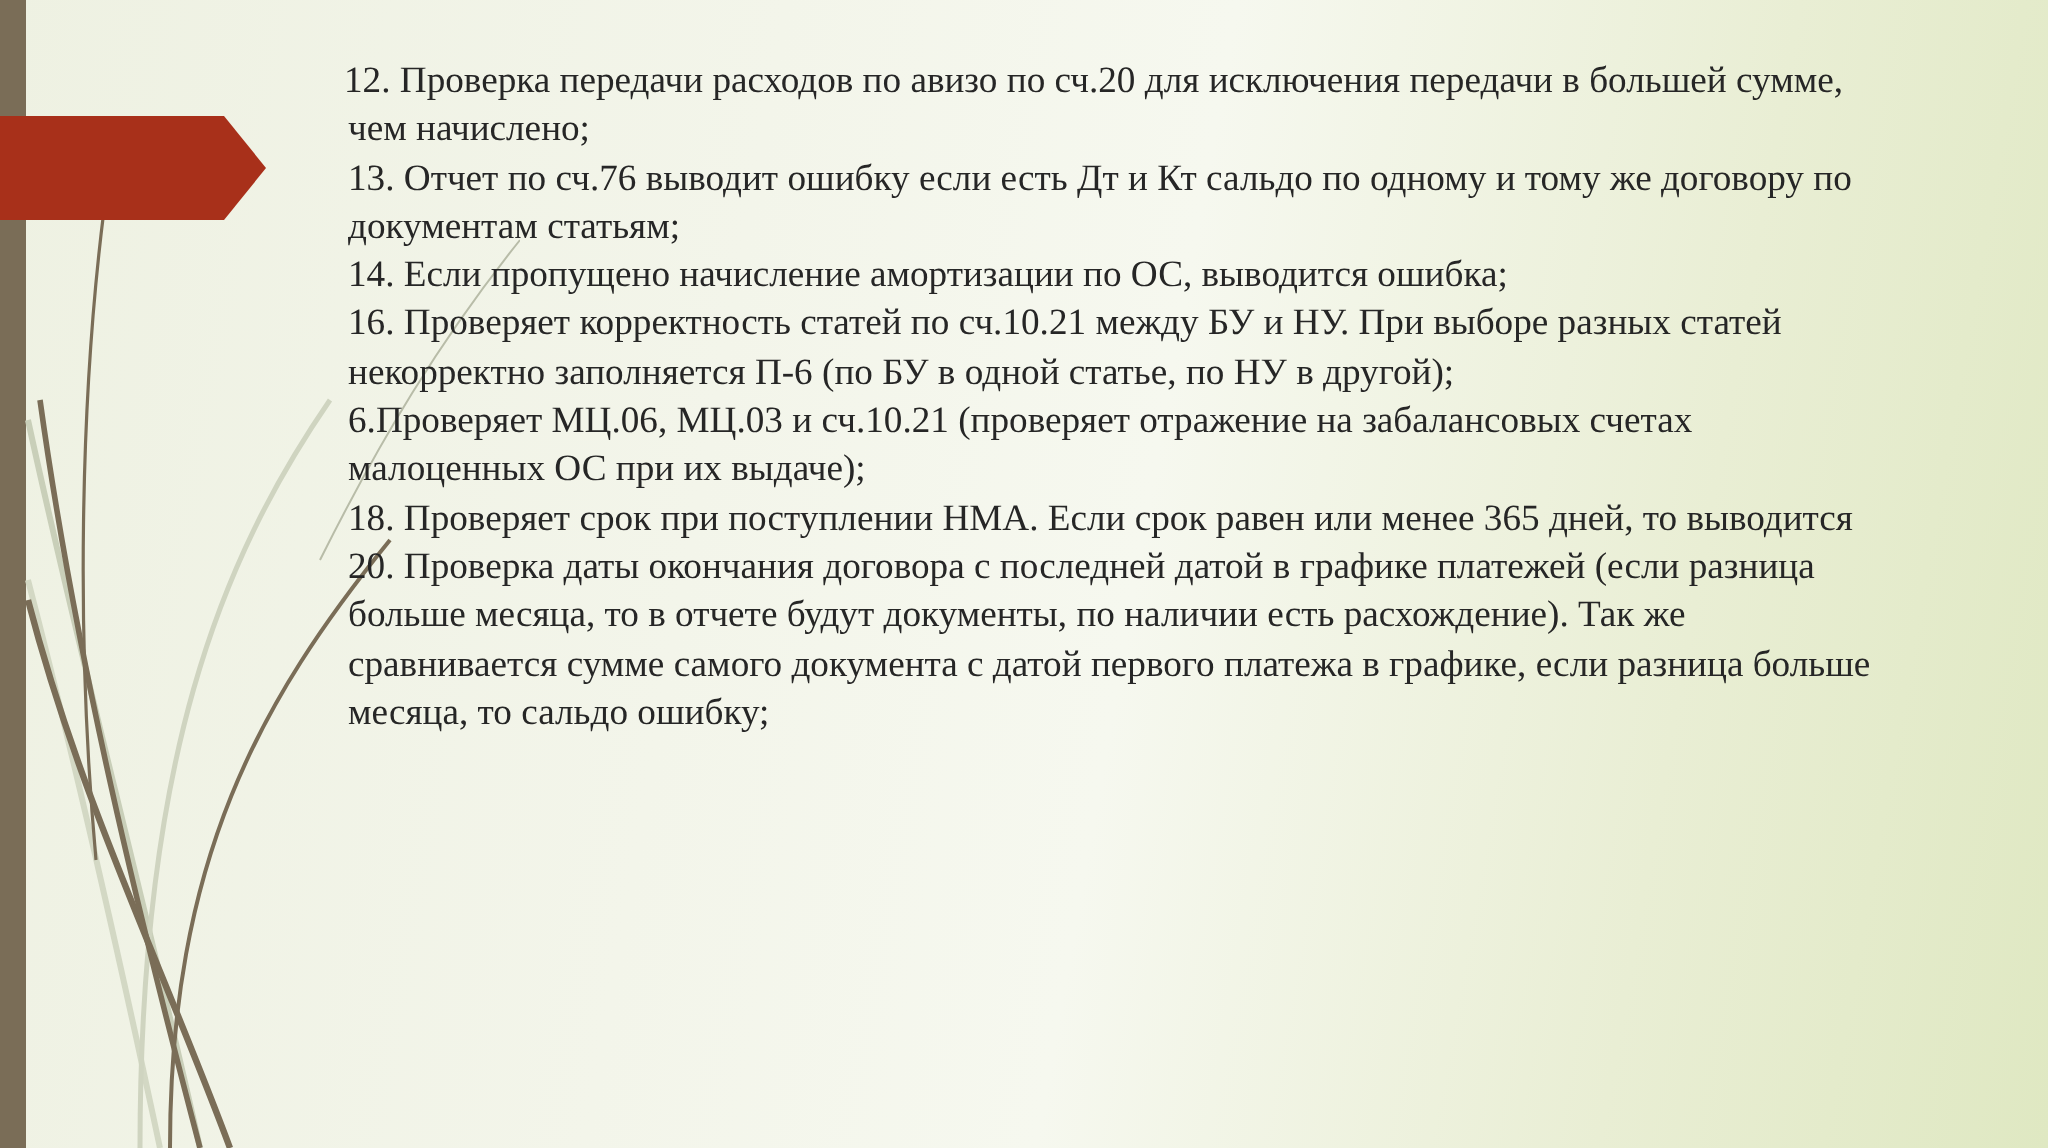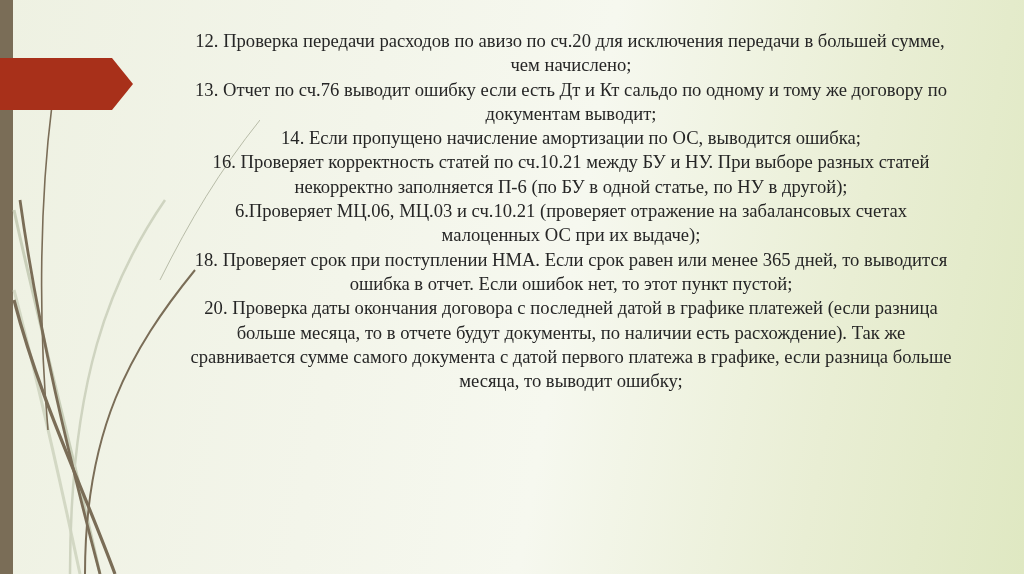--- a/index.html
+++ b/index.html
@@ -14,21 +14,21 @@
     background: #7a6d57;
   }
   .decor { position: absolute; left: 0; top: 0; width: 260px; height: 574px; }
   .arrow {
     position: absolute; left: 0; top: 58px; width: 133px; height: 52px;
   }
   .content {
     position: absolute; left: 168px; top: 29px; width: 800px;
     font-size: 18.6px; line-height: 24.3px; color: #262626;
   }
-  .content .line { white-space: nowrap; display: block; text-align: center; }
+  .content .line { white-space: nowrap; display: block; }
   .content .indent-1 { padding-left: 4px; }
   .content .indent-2 { padding-left: 6px; }
 </style>
 </head>
 <body>
 
 <div class="slide">
 
   <div class="left-bar"></div>
 
@@ -49,27 +49,26 @@
   </svg>
 
   <svg class="arrow" viewBox="0 0 133 52" xmlns="http://www.w3.org/2000/svg">
     <polygon points="0,0 112,0 133,26 112,52 0,52" fill="#a8301a"></polygon>
   </svg>
 
   <div class="content">
     <span class="line indent-1">12. Проверка передачи расходов по авизо по сч.20 для исключения передачи в большей сумме,</span>
     <span class="line indent-2">чем начислено;</span>
     <span class="line indent-2">13. Отчет по сч.76 выводит ошибку если есть Дт и Кт сальдо по одному и тому же договору по</span>
-    <span class="line indent-2">документам выводит;</span>
+    <span class="line indent-2">документам статьям;</span>
     <span class="line indent-2">14. Если пропущено начисление амортизации по ОС, выводится ошибка;</span>
     <span class="line indent-2">16. Проверяет корректность статей по сч.10.21 между БУ и НУ. При выборе разных статей</span>
     <span class="line indent-2">некорректно заполняется П-6 (по БУ в одной статье, по НУ в другой);</span>
     <span class="line indent-2">6.Проверяет МЦ.06, МЦ.03 и сч.10.21 (проверяет отражение на забалансовых счетах</span>
     <span class="line indent-2">малоценных ОС при их выдаче);</span>
     <span class="line indent-2">18. Проверяет срок при поступлении НМА. Если срок равен или менее 365 дней, то выводится</span>
-    <span class="line indent-2">ошибка в отчет. Если ошибок нет, то этот пункт пустой;</span>
     <span class="line indent-2">20. Проверка даты окончания договора с последней датой в графике платежей (если разница</span>
     <span class="line indent-2">больше месяца, то в отчете будут документы, по наличии есть расхождение). Так же</span>
     <span class="line indent-2">сравнивается сумме самого документа с датой первого платежа в графике, если разница больше</span>
-    <span class="line indent-2">месяца, то выводит ошибку;</span>
+    <span class="line indent-2">месяца, то сальдо ошибку;</span>
   </div>
 
 </div>
 
 </body></html>

